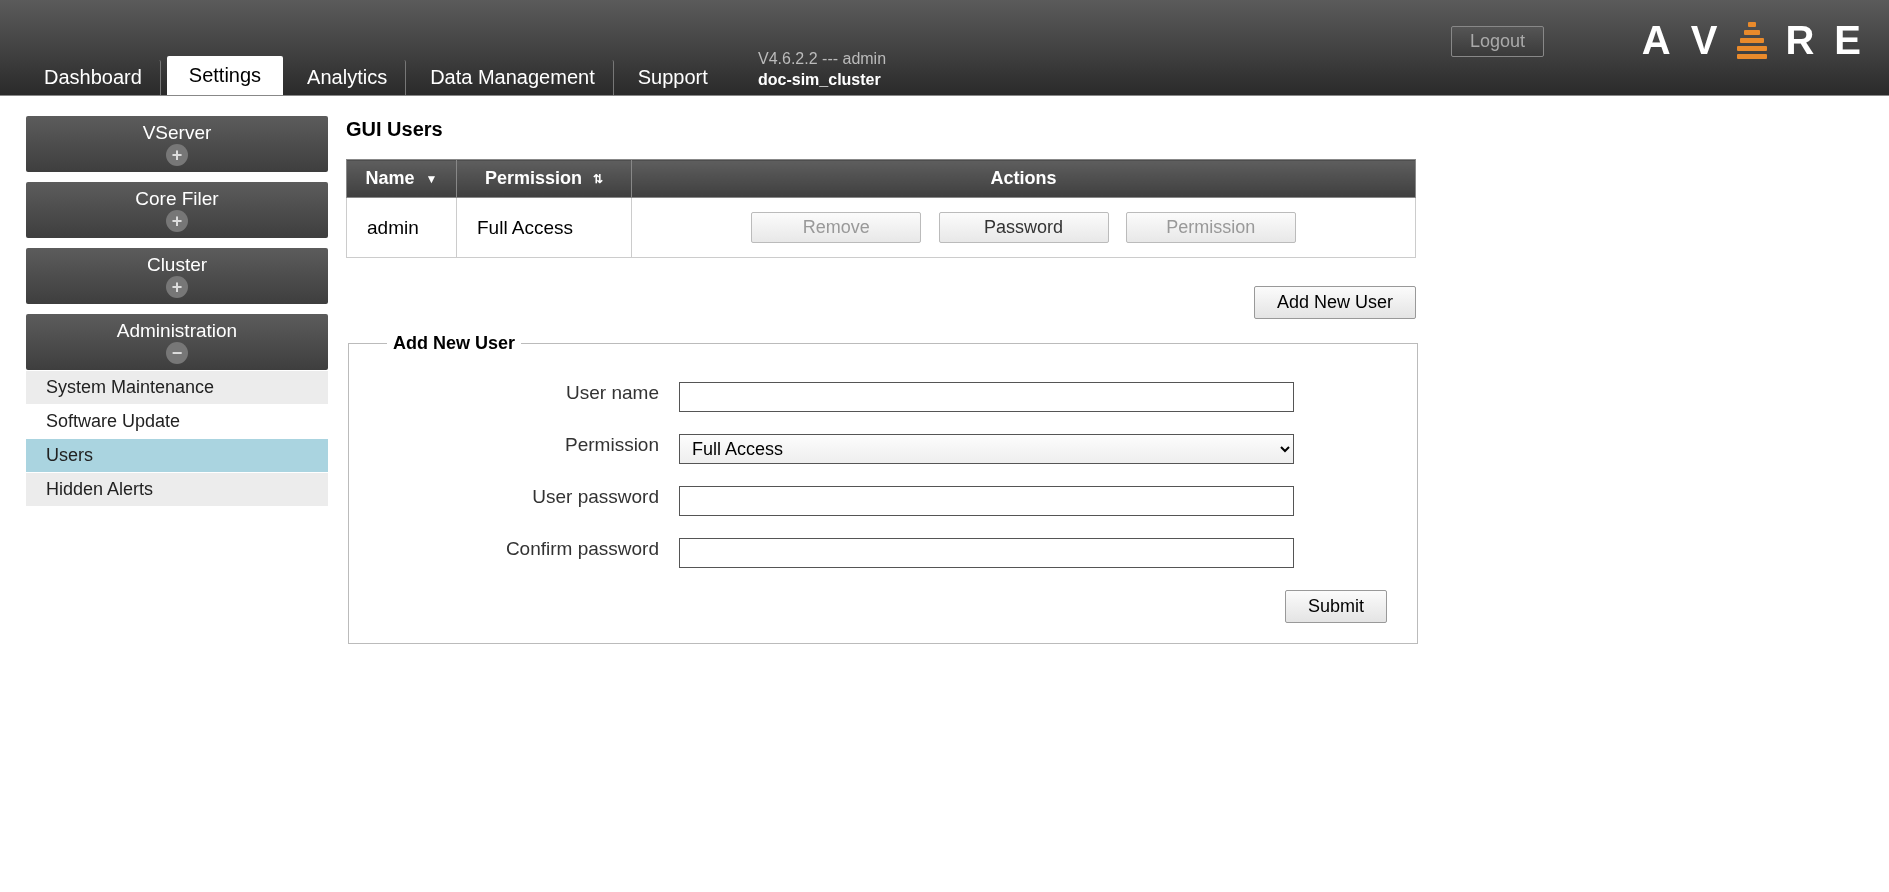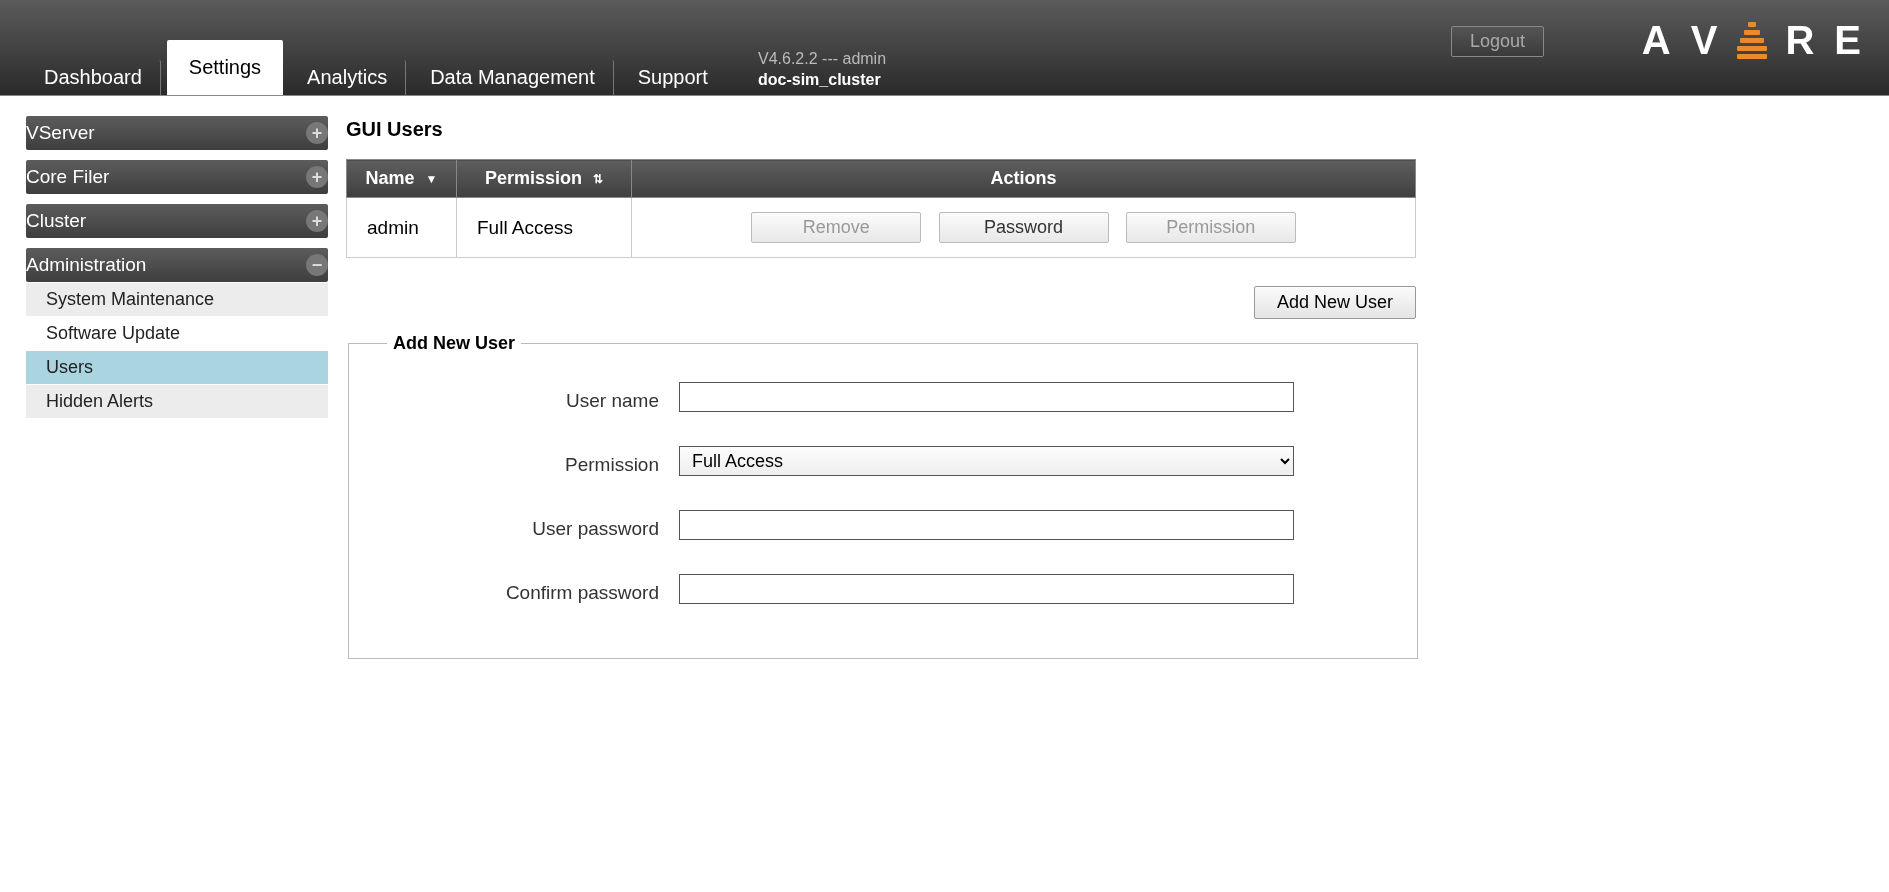--- a/index.html
+++ b/index.html
@@ -33,21 +33,21 @@
     padding: 6px 18px;
     border-radius: 2px 2px 0 0;
     cursor: pointer;
     border-right: 1px solid #777;
   }
   .tab:last-child { border-right: none;}
   .tab.active {
     background: #fff;
     color: #000;
     border: none;
-    padding: 16px 22px;
+    padding: 8px 22px;
   }
   .status-block {
     position: absolute;
     left: 758px;
     bottom: 4px;
     color: #bbb;
     font-size: 16px;
     line-height: 1.35;
   }
   .status-block .cluster-name { color: #fff; font-weight: bold;}
@@ -96,27 +96,28 @@
     gap: 18px;
   }
   .sidebar {
     width: 302px;
     flex-shrink: 0;
   }
   .side-section-header {
     background: linear-gradient(to bottom,#5c5c5c,#3e3e3e);
     color:#fff;
     font-size:19px;
-    padding: 6px 0;
+    padding: 6px 14px;
     display:flex;
     align-items:center;
     justify-content:space-between;
     border-radius:2px;
     cursor:pointer;
     margin-top:10px;
+    flex-direction:column;
   }
   .side-section-header:first-child{margin-top:0;}
   .exp-icon {
     width:22px;height:22px;border-radius:50%;
     background:#777;
     display:flex;align-items:center;justify-content:center;
     color:#ddd;font-size:18px;font-weight:bold;
   }
   .side-items{}
   .side-item{
@@ -203,22 +204,22 @@
     position:relative;
   }
   fieldset.add-user legend{
     font-weight:bold;
     font-size:18px;
     padding:0 6px;
     margin-left:8px;
   }
   .form-row{
     display:flex;
-    align-items:flex-end;
-    margin-bottom:34px;
+    align-items:flex-start;
+    margin-bottom:22px;
   }
   .form-row label{
     width:300px;
     text-align:right;
     padding-right:20px;
     font-size:19px;
     color:#333;
   }
   .form-row input[type=text],
   .form-row input[type=password],
@@ -352,15 +353,18 @@
       <div class="form-row">
         <label>User password</label>
         <input type="password" value="" style="">
       </div>
 
       <div class="form-row">
         <label>Confirm password</label>
         <input type="password" value="" style="">
       </div>
 
+      <div class="submit-row">
+        <button class="std-btn">Submit</button>
+      </div>
     </fieldset>
   </div>
 </div>
 
 </body></html>

